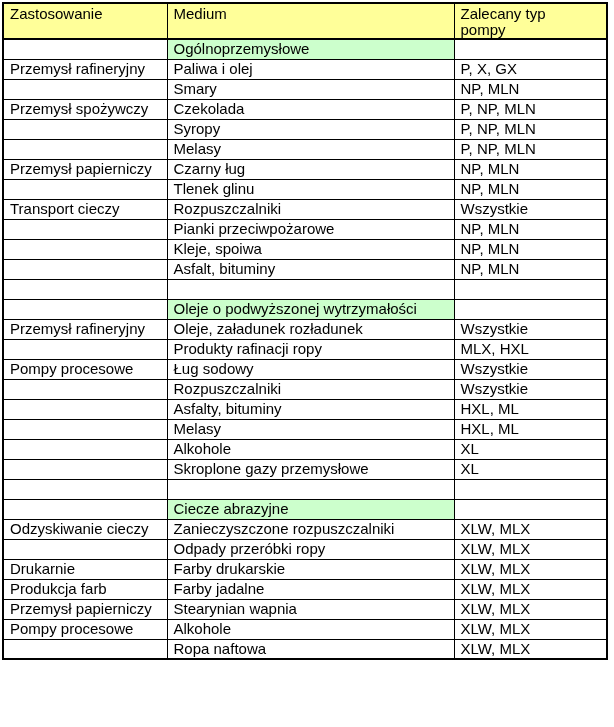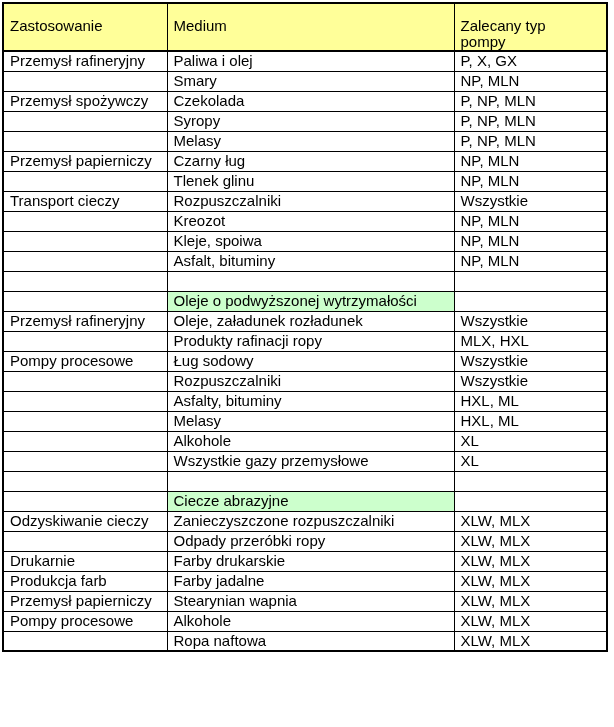--- a/index.html
+++ b/index.html
@@ -24,21 +24,21 @@
     padding: 0 4px 0 6px;
     text-align: left;
     font-weight: normal;
     overflow: hidden;
     white-space: nowrap;
   }
   .pump-table thead th {
     background: var(--header-bg, #FFFF99);
     height: 34px;
     vertical-align: top;
-    padding-top: 14px;
+    padding-top: 2px;
     border-bottom: 2px solid #000000;
     white-space: normal;
   }
   .pump-table thead th .wrap { display: inline-block; max-width: 105px; }
   .pump-table tbody td {
     height: 20px;
     vertical-align: middle;
   }
   .pump-table td.section {
     background: var(--section-bg, #CCFFCC);
@@ -56,20 +56,25 @@
     </colgroup>
     <thead>
       <tr>
         <th>Zastosowanie</th>
         <th>Medium</th>
         <th><span class="wrap">Zalecany typ pompy</span></th>
       </tr>
     </thead>
     <tbody>
         <tr>
+          <td></td>
+          <td class="section">Ogólnoprzemysłowe</td>
+          <td></td>
+        </tr>
+        <tr>
           <td>Przemysł rafineryjny</td>
           <td>Paliwa i olej</td>
           <td>P, X, GX</td>
         </tr>
         <tr>
           <td></td>
           <td>Smary</td>
           <td>NP, MLN</td>
         </tr>
         <tr>
@@ -97,21 +102,21 @@
           <td>Tlenek glinu</td>
           <td>NP, MLN</td>
         </tr>
         <tr>
           <td>Transport cieczy</td>
           <td>Rozpuszczalniki</td>
           <td>Wszystkie</td>
         </tr>
         <tr>
           <td></td>
-          <td>Kreozot</td>
+          <td>Pianki przeciwpożarowe</td>
           <td>NP, MLN</td>
         </tr>
         <tr>
           <td></td>
           <td>Kleje, spoiwa</td>
           <td>NP, MLN</td>
         </tr>
         <tr>
           <td></td>
           <td>Asfalt, bituminy</td>
@@ -157,21 +162,21 @@
           <td>Melasy</td>
           <td>HXL, ML</td>
         </tr>
         <tr>
           <td></td>
           <td>Alkohole</td>
           <td>XL</td>
         </tr>
         <tr>
           <td></td>
-          <td>Wszystkie gazy przemysłowe</td>
+          <td>Skroplone gazy przemysłowe</td>
           <td>XL</td>
         </tr>
         <tr>
           <td></td>
           <td></td>
           <td></td>
         </tr>
         <tr>
           <td></td>
           <td class="section">Ciecze abrazyjne</td>

